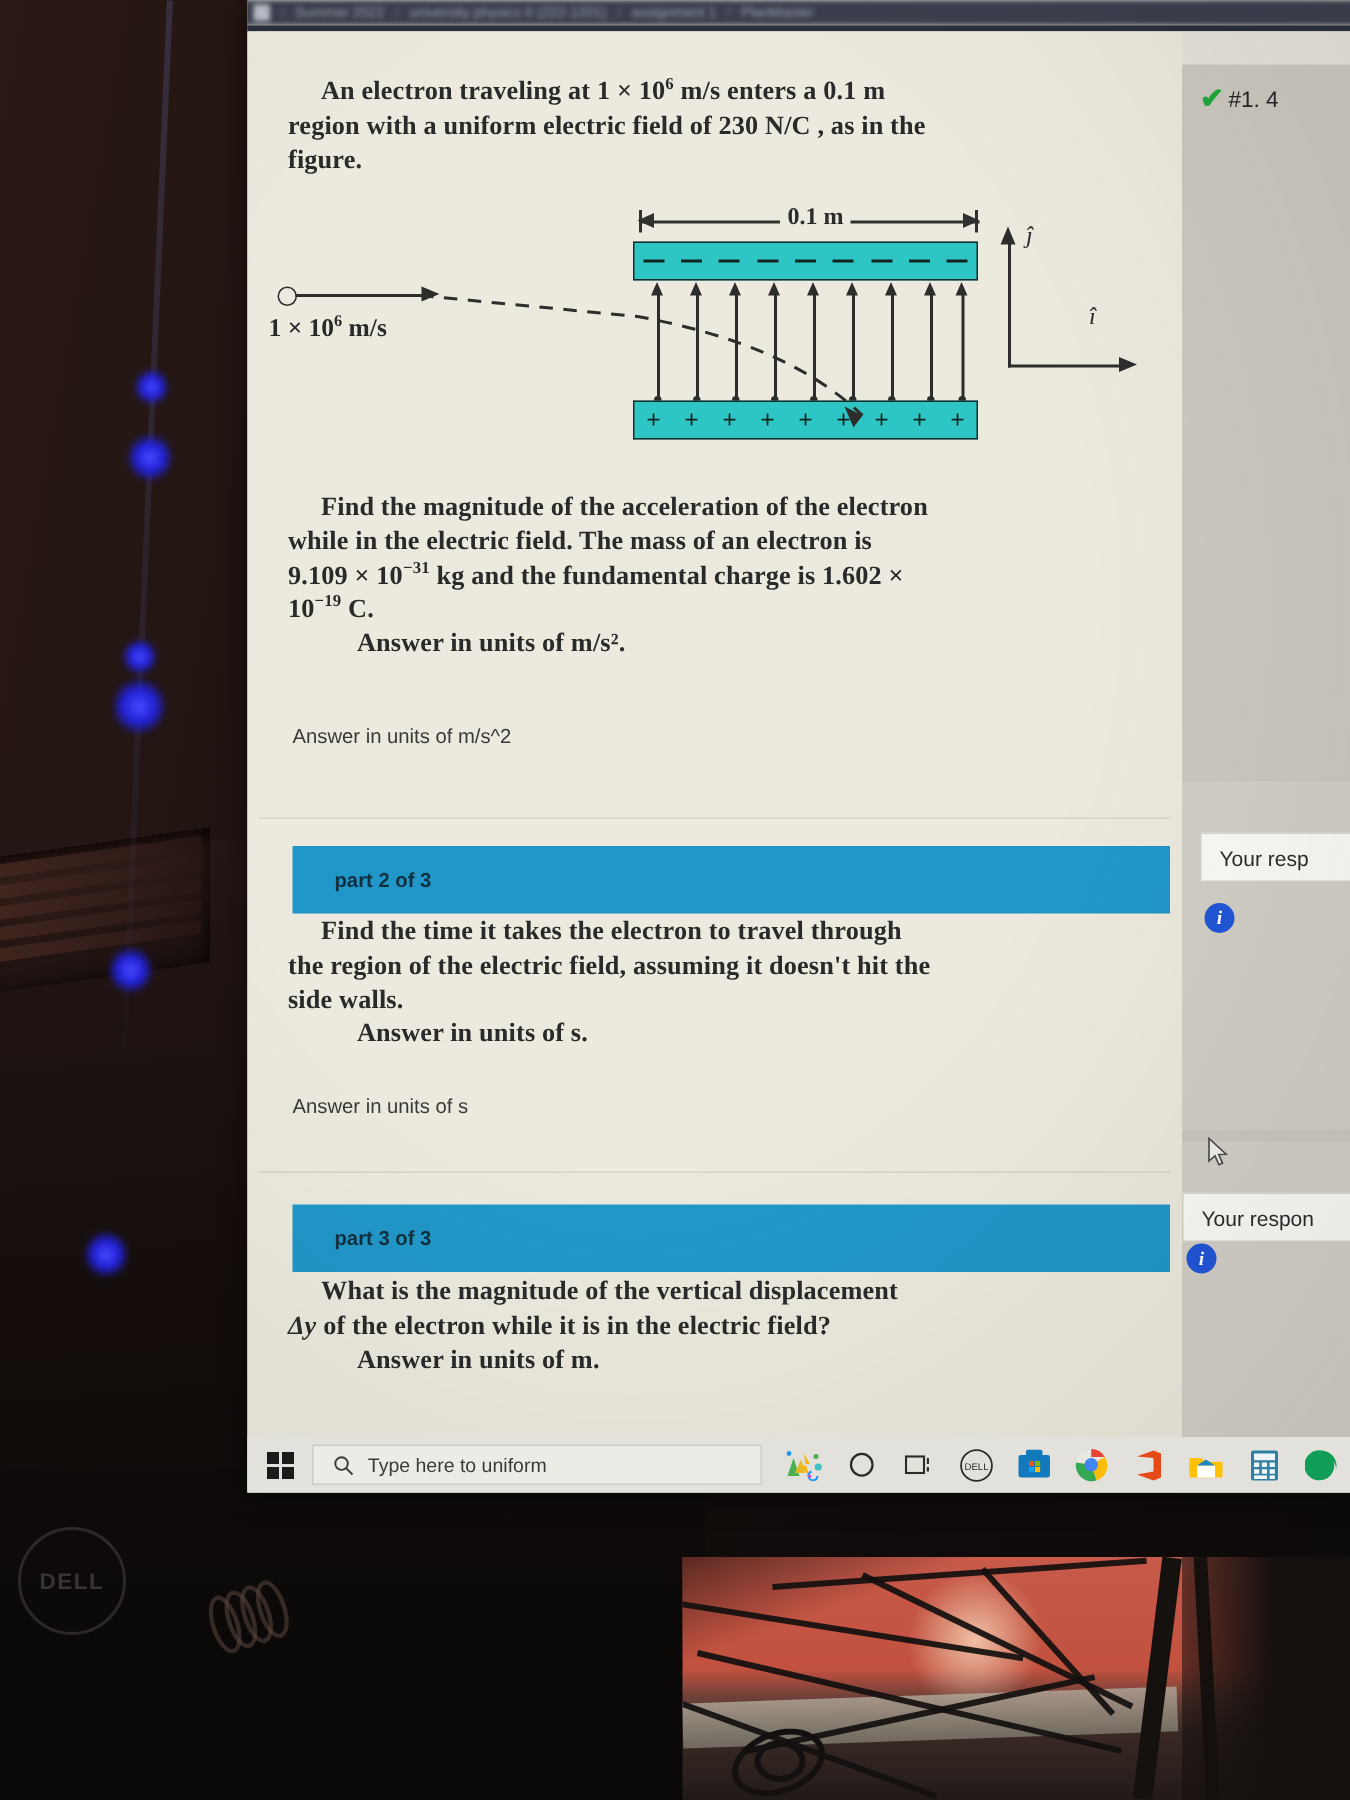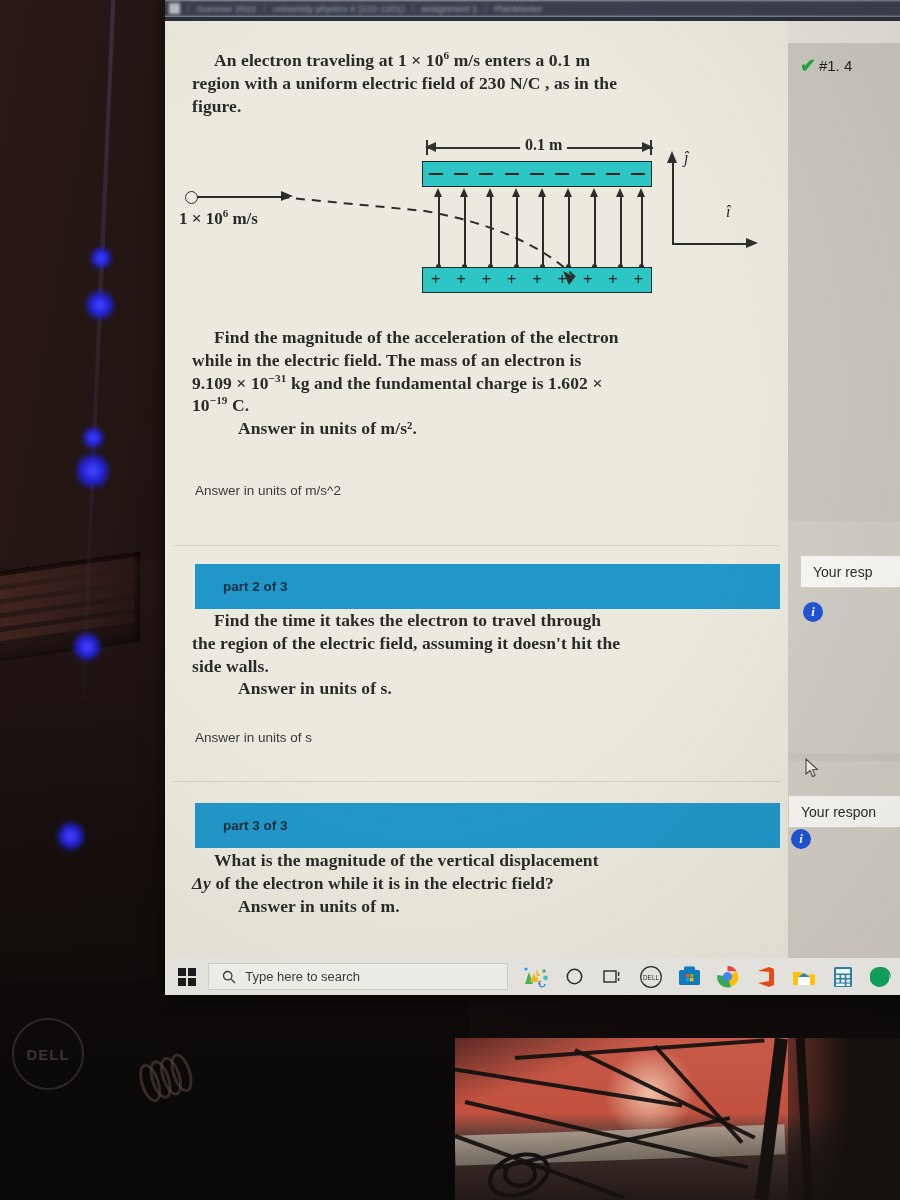--- a/index.html
+++ b/index.html
@@ -407,21 +407,21 @@
         <i></i>
         <i></i>
         <i></i>
       </div>
   </div>
   <div id="search-box">
     <svg width="14" height="14" viewBox="0 0 14 14">
       <circle cx="5.7" cy="5.7" r="4.2" fill="none" stroke="#3a3a3a" stroke-width="1.3"></circle>
       <line x1="8.9" y1="8.9" x2="13" y2="13" stroke="#3a3a3a" stroke-width="1.3"></line>
     </svg>
-    <span class="txt">Type here to search</span>
+    <span class="txt">Type here to uniform</span>
   </div>
 
   <div class="tb-ico" style="margin-left:9px">
     <svg width="26" height="22" viewBox="0 0 26 22">
       <path d="M2,18 L10,18 L6,6 Z" fill="#4caf50"></path>
       <path d="M7,16 L14,16 L11,7 Z" fill="#e8b923"></path>
       <circle cx="3" cy="3" r="1.6" fill="#2196f3"></circle>
       <path d="M13,3 L17,10 L14,10 L17,19 L11,11 L14,11 Z" fill="#f6b60b"></path>
       <circle cx="21" cy="5" r="1.7" fill="#4caf50"></circle>
       <circle cx="22.5" cy="12" r="2.4" fill="#3ec4c4"></circle>

